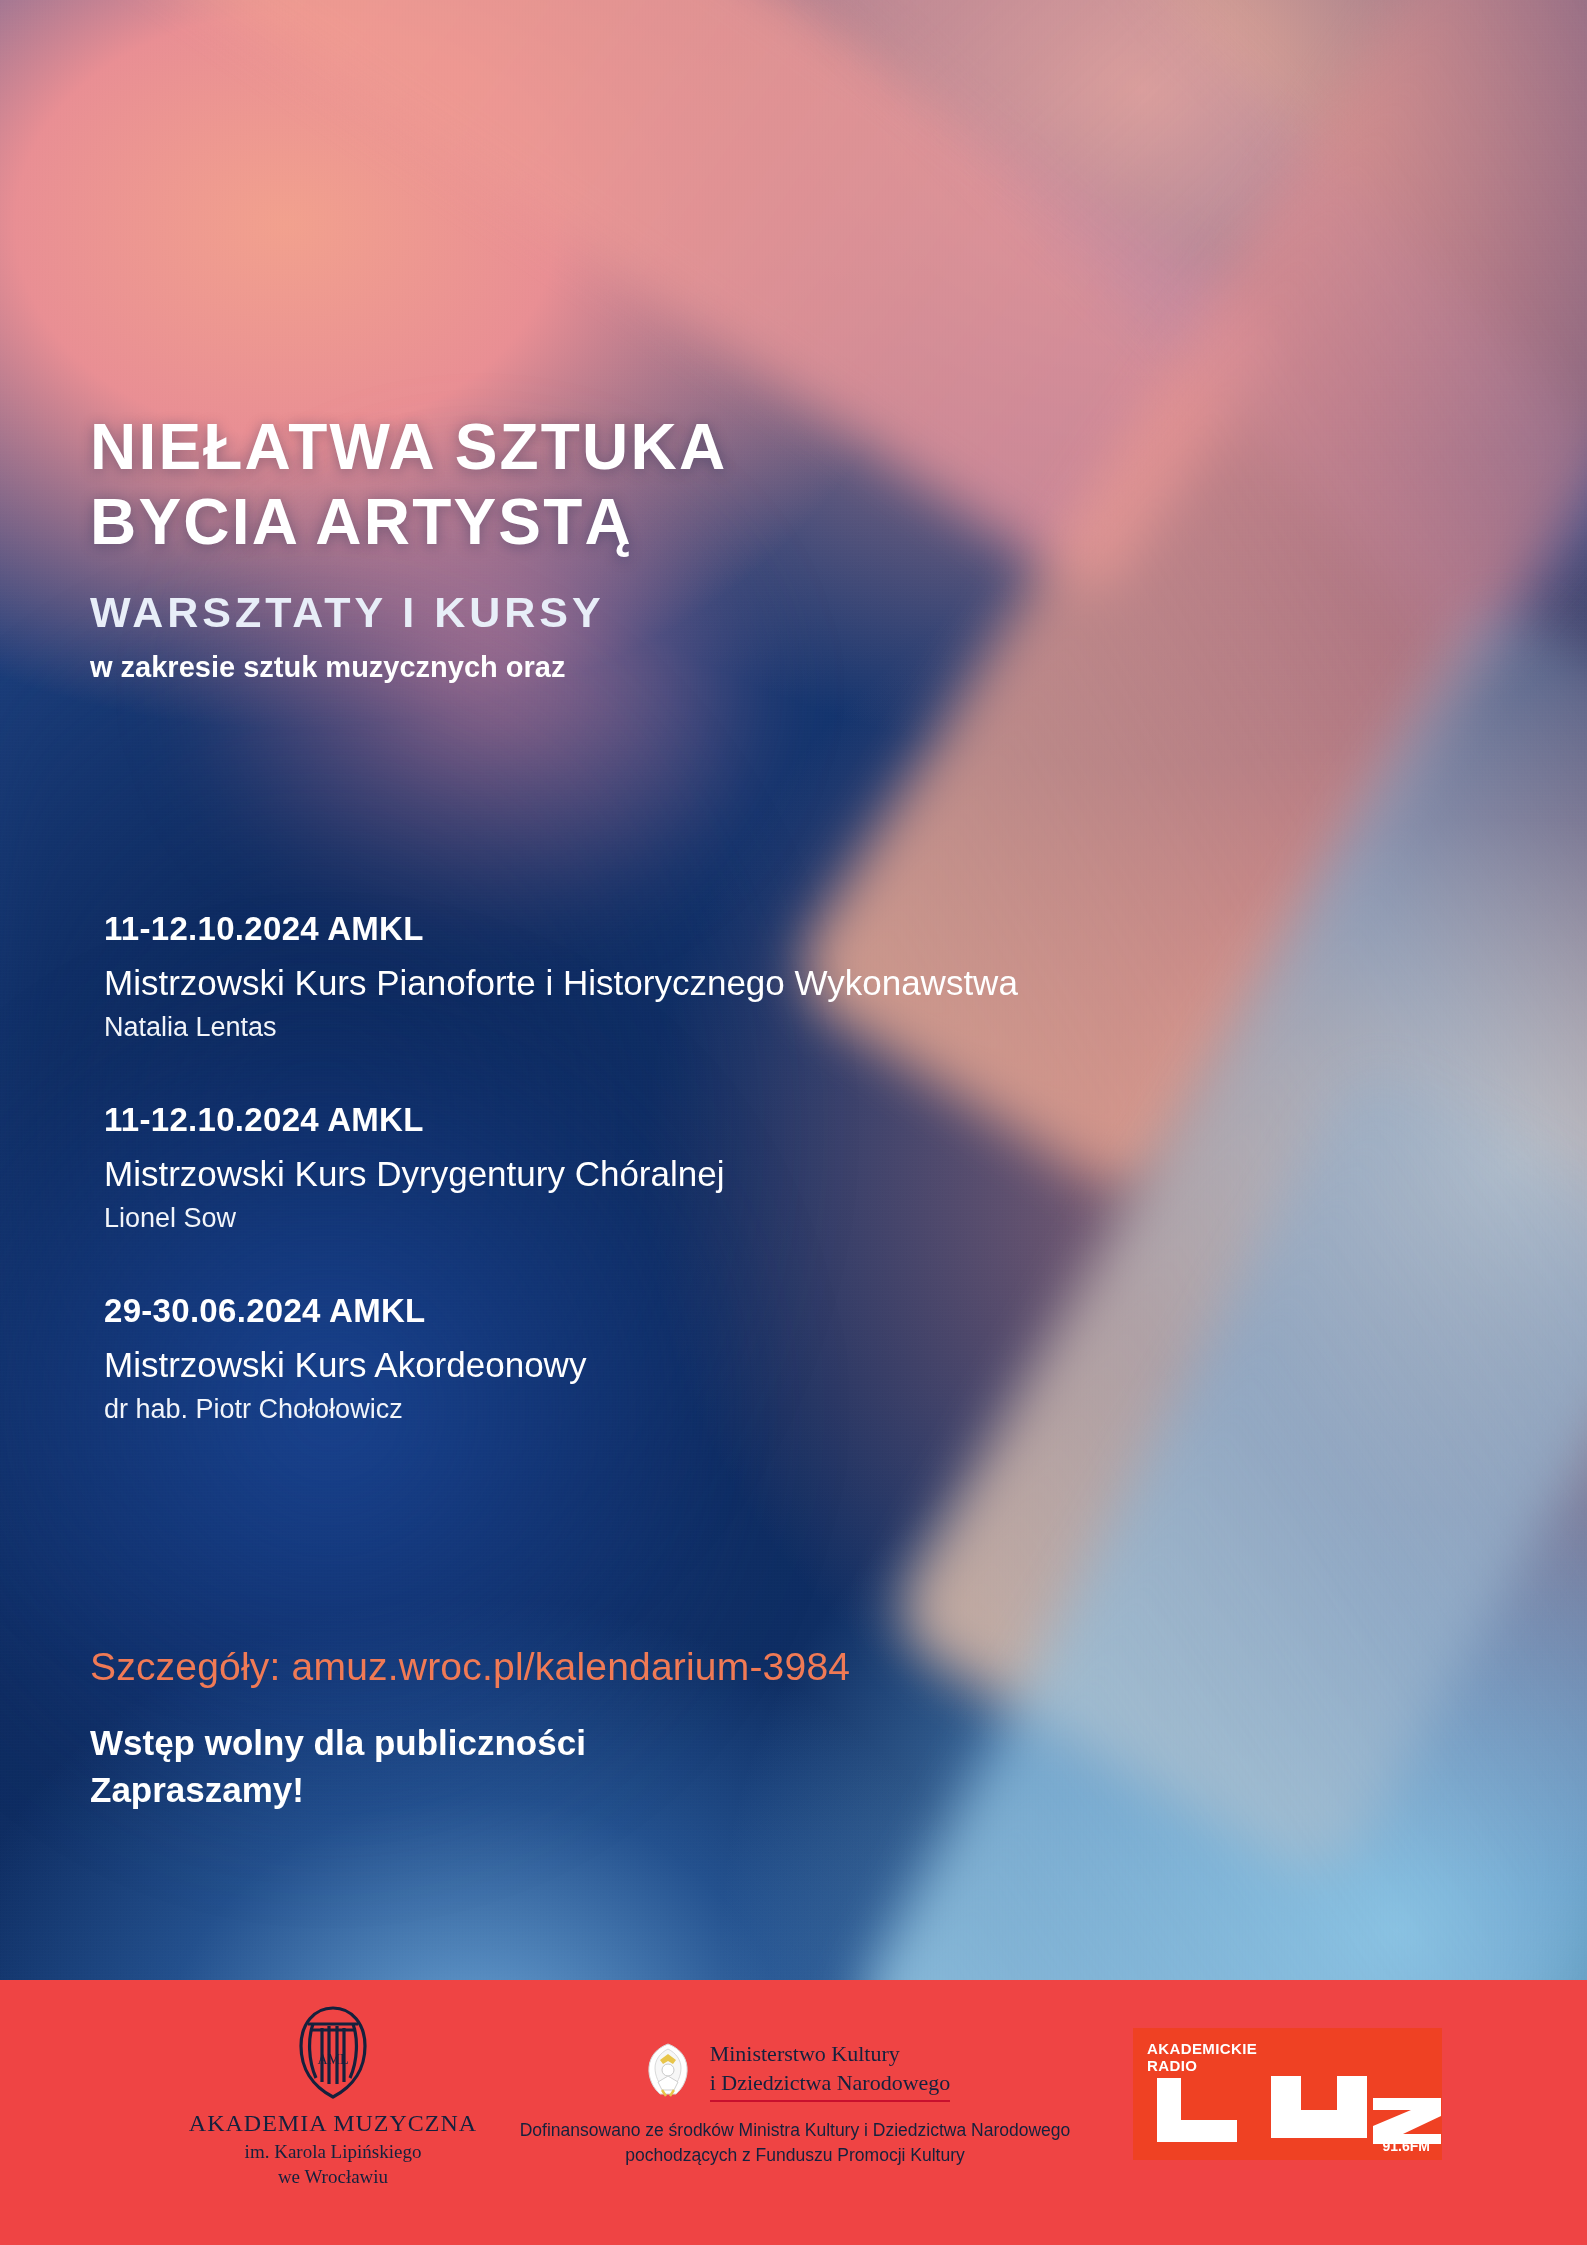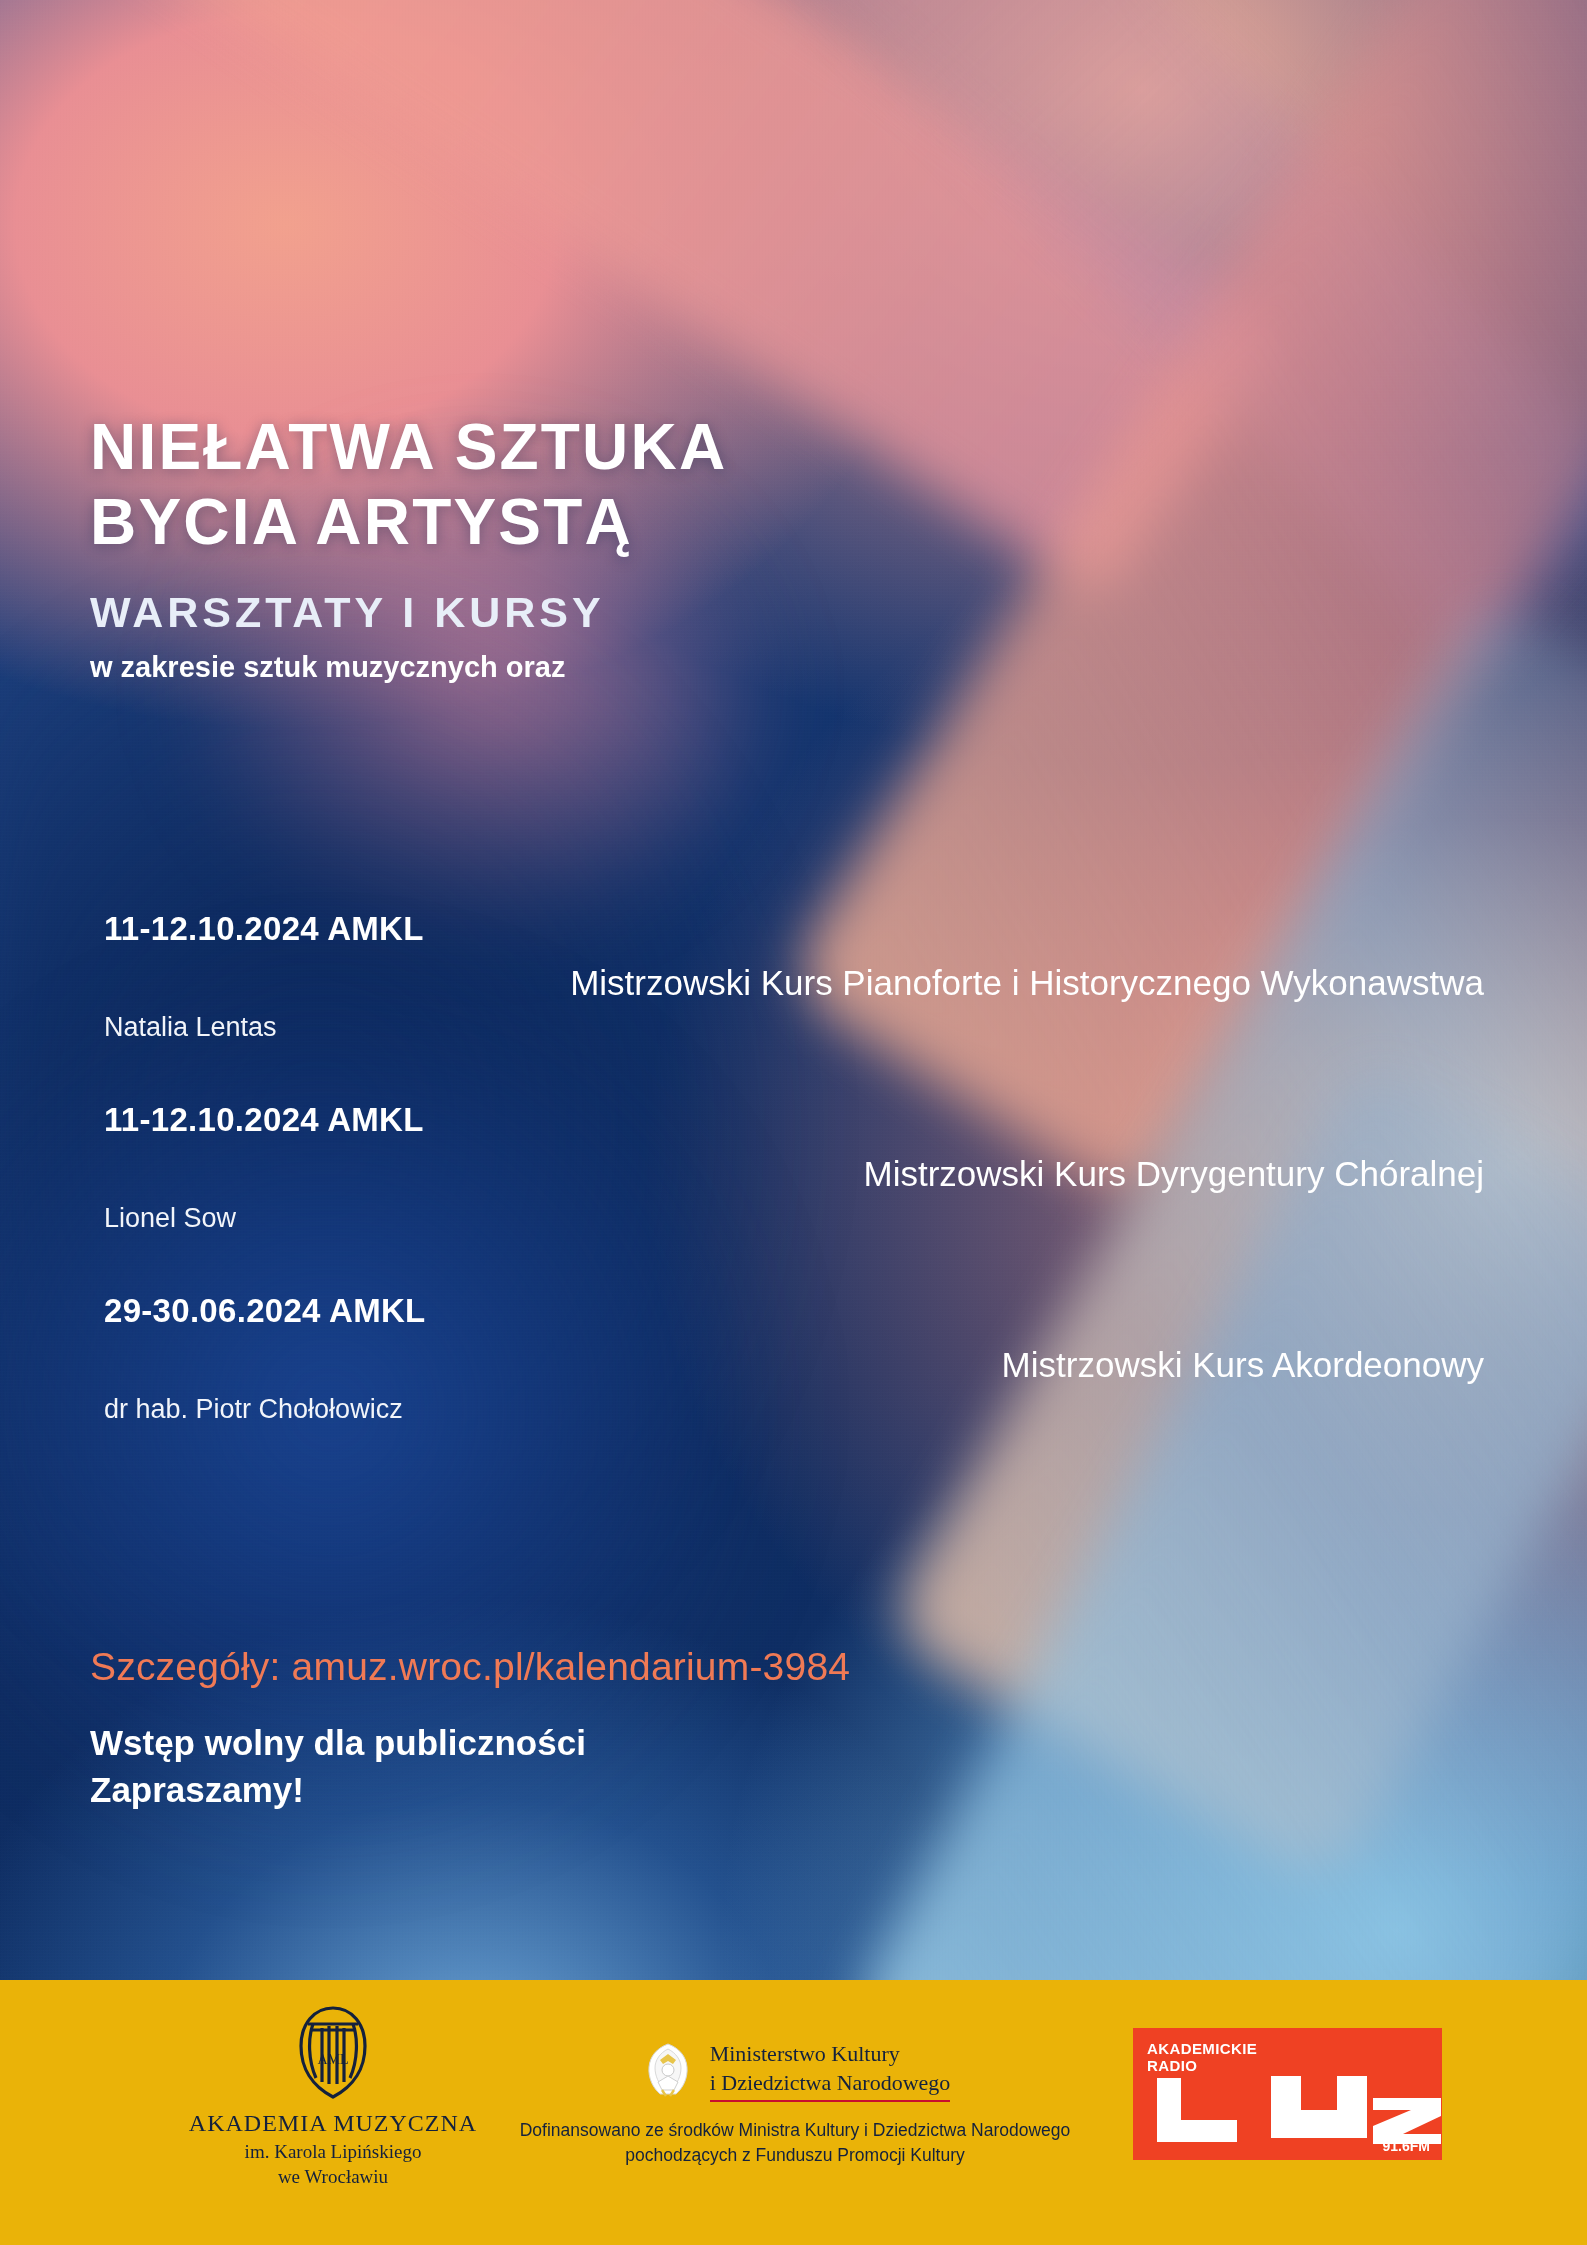--- a/index.html
+++ b/index.html
@@ -153,21 +153,20 @@
     letter-spacing: 0.3px;
     color: #ffffff;
     margin-bottom: 14px;
   }
   .event-name {
     font-size: 35px;
     font-weight: 400;
     color: #ffffff;
     line-height: 1.2;
     margin-bottom: 8px;
-    text-align: right;
   }
   .event-person {
     font-size: 27px;
     font-weight: 400;
     color: #f2f5fa;
   }
 
   .footer-info { position: absolute; left: 90px; top: 1645px; width: 1300px; }
   .details-line {
     font-size: 39px;
@@ -181,21 +180,21 @@
     line-height: 1.35;
     color: #ffffff;
   }
 
   
   .footer-bar {
     position: absolute;
     left: 0; bottom: 0;
     width: 1587px;
     height: 265px;
-    background: #eab308;
+    background: #ef4444;
     display: flex;
     align-items: center;
   }
   .f-col { position: absolute; }
 
   .amkl { left: 168px; top: 22px; width: 330px; text-align: center; color: #14213d; }
   .lyre { margin: 0 auto 8px; width: 82px; height: 100px; }
   .amkl-name {
     font-family: "Liberation Serif", serif;
     font-size: 24px;

